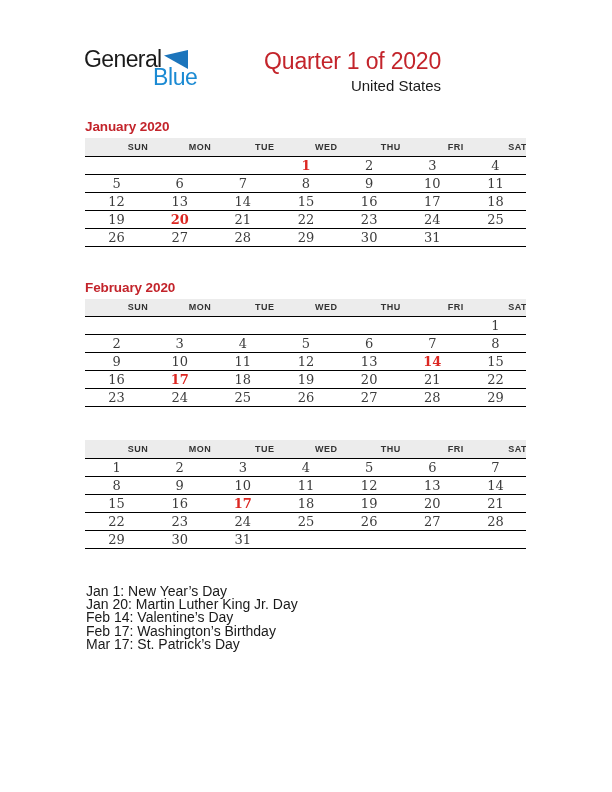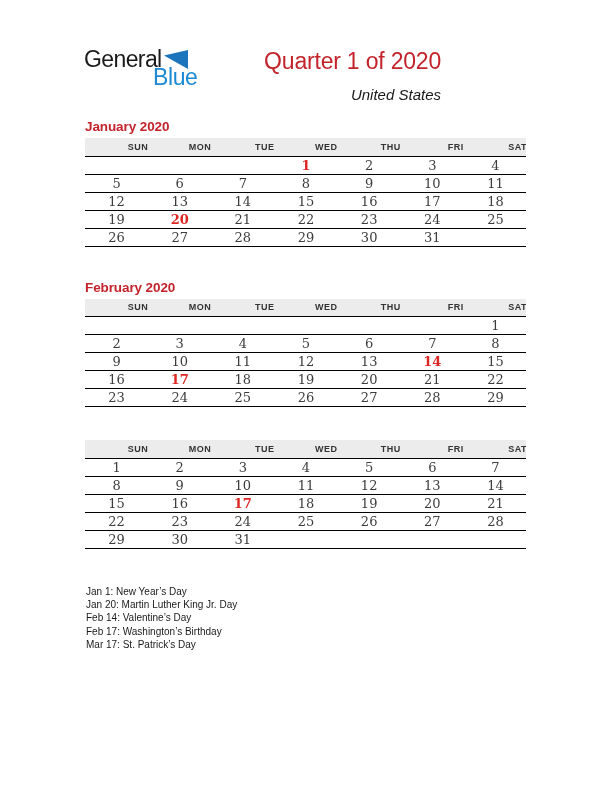--- a/index.html
+++ b/index.html
@@ -28,21 +28,21 @@
     color: var(--logo-blue, #1B8AD3);
     margin: -7px 0 0 69px; letter-spacing: -0.4px; font-weight: 500;
   }
 
   
   .title-block { position: absolute; top: 49px; right: 85px; text-align: right; }
   .title-block h1 {
     margin: 0; font-size: 23px; line-height: 25px; font-weight: normal;
     color: var(--title-red, #C3242B); letter-spacing: -0.2px;
   }
-  .subtitle { margin-top: 12px; font-size: 15px; color: #1a1a1a; font-style: italic; }
+  .subtitle { margin-top: 3px; font-size: 15px; color: #1a1a1a; }
 
   
   .months { position: absolute; left: 85px; top: 119px; width: 442px; }
   .month { margin-bottom: 33px; }
   .month h2 {
     margin: 0 0 4px 0; font-size: 13.5px; line-height: 15px;
     font-weight: bold; color: var(--title-red, #C3242B); letter-spacing: -0.1px;
   }
   table { width: 100%; border-collapse: collapse; table-layout: fixed; }
   thead th {
@@ -56,21 +56,21 @@
     font-family: "DejaVu Serif", serif;
     font-size: 13px; color: #3c3c3c;
     border-bottom: 1px solid #000000; padding: 0;
   }
   tbody td.hl { color: var(--date-red, #DC2722); font-weight: bold; }
 
   
   .holidays {
     position: absolute; left: 86px; top: 585px;
     margin: 0; padding: 0; list-style: none;
-    font-size: 10px; line-height: 13.2px; color: #1a1a1a;
+    font-size: 14px; line-height: 13.2px; color: #1a1a1a;
   }
 </style>
 </head>
 <body>
 
 <div class="page">
 
   <div class="logo">
     <div class="logo-row">
       <span class="logo-word1">General</span>

